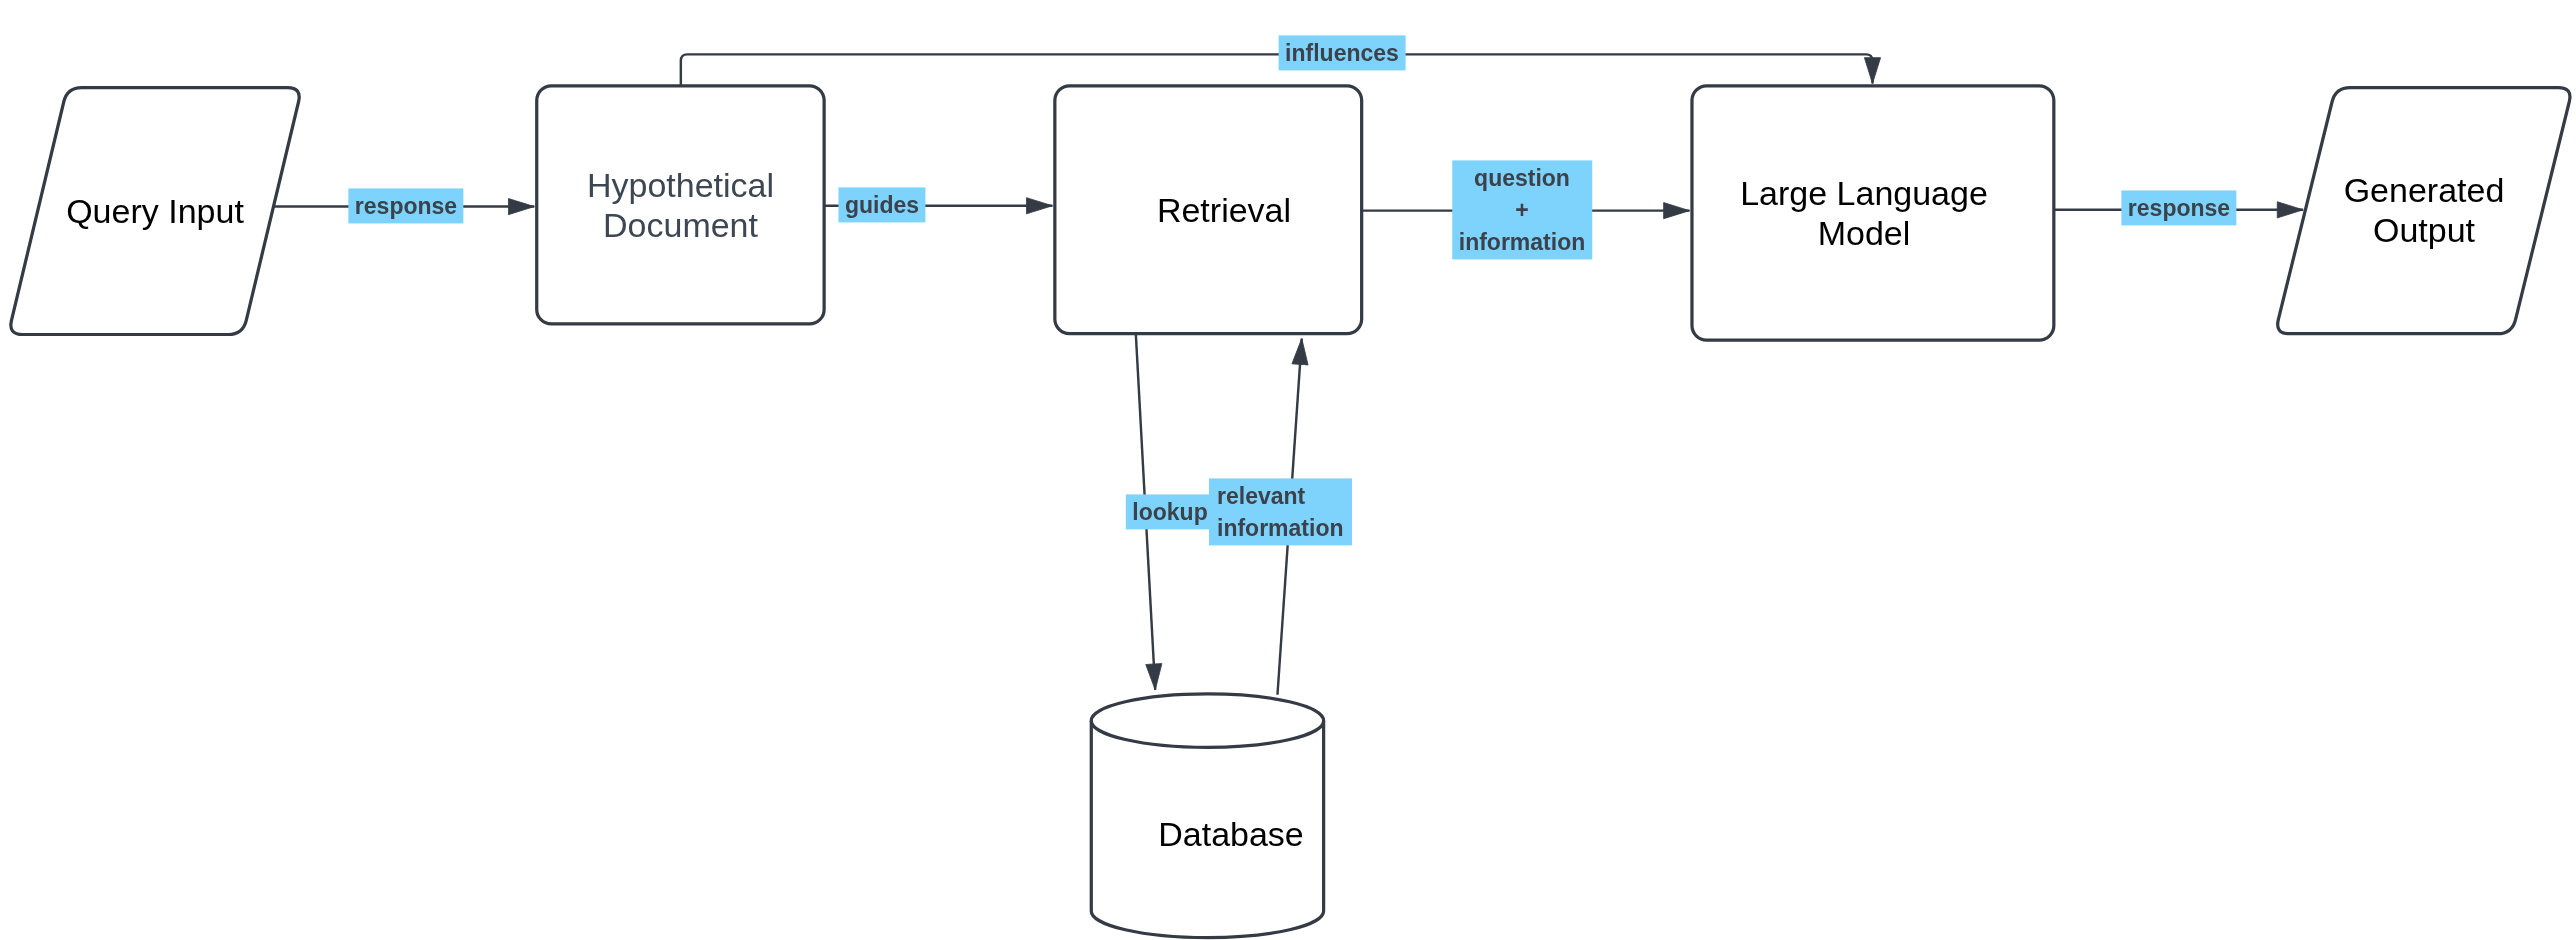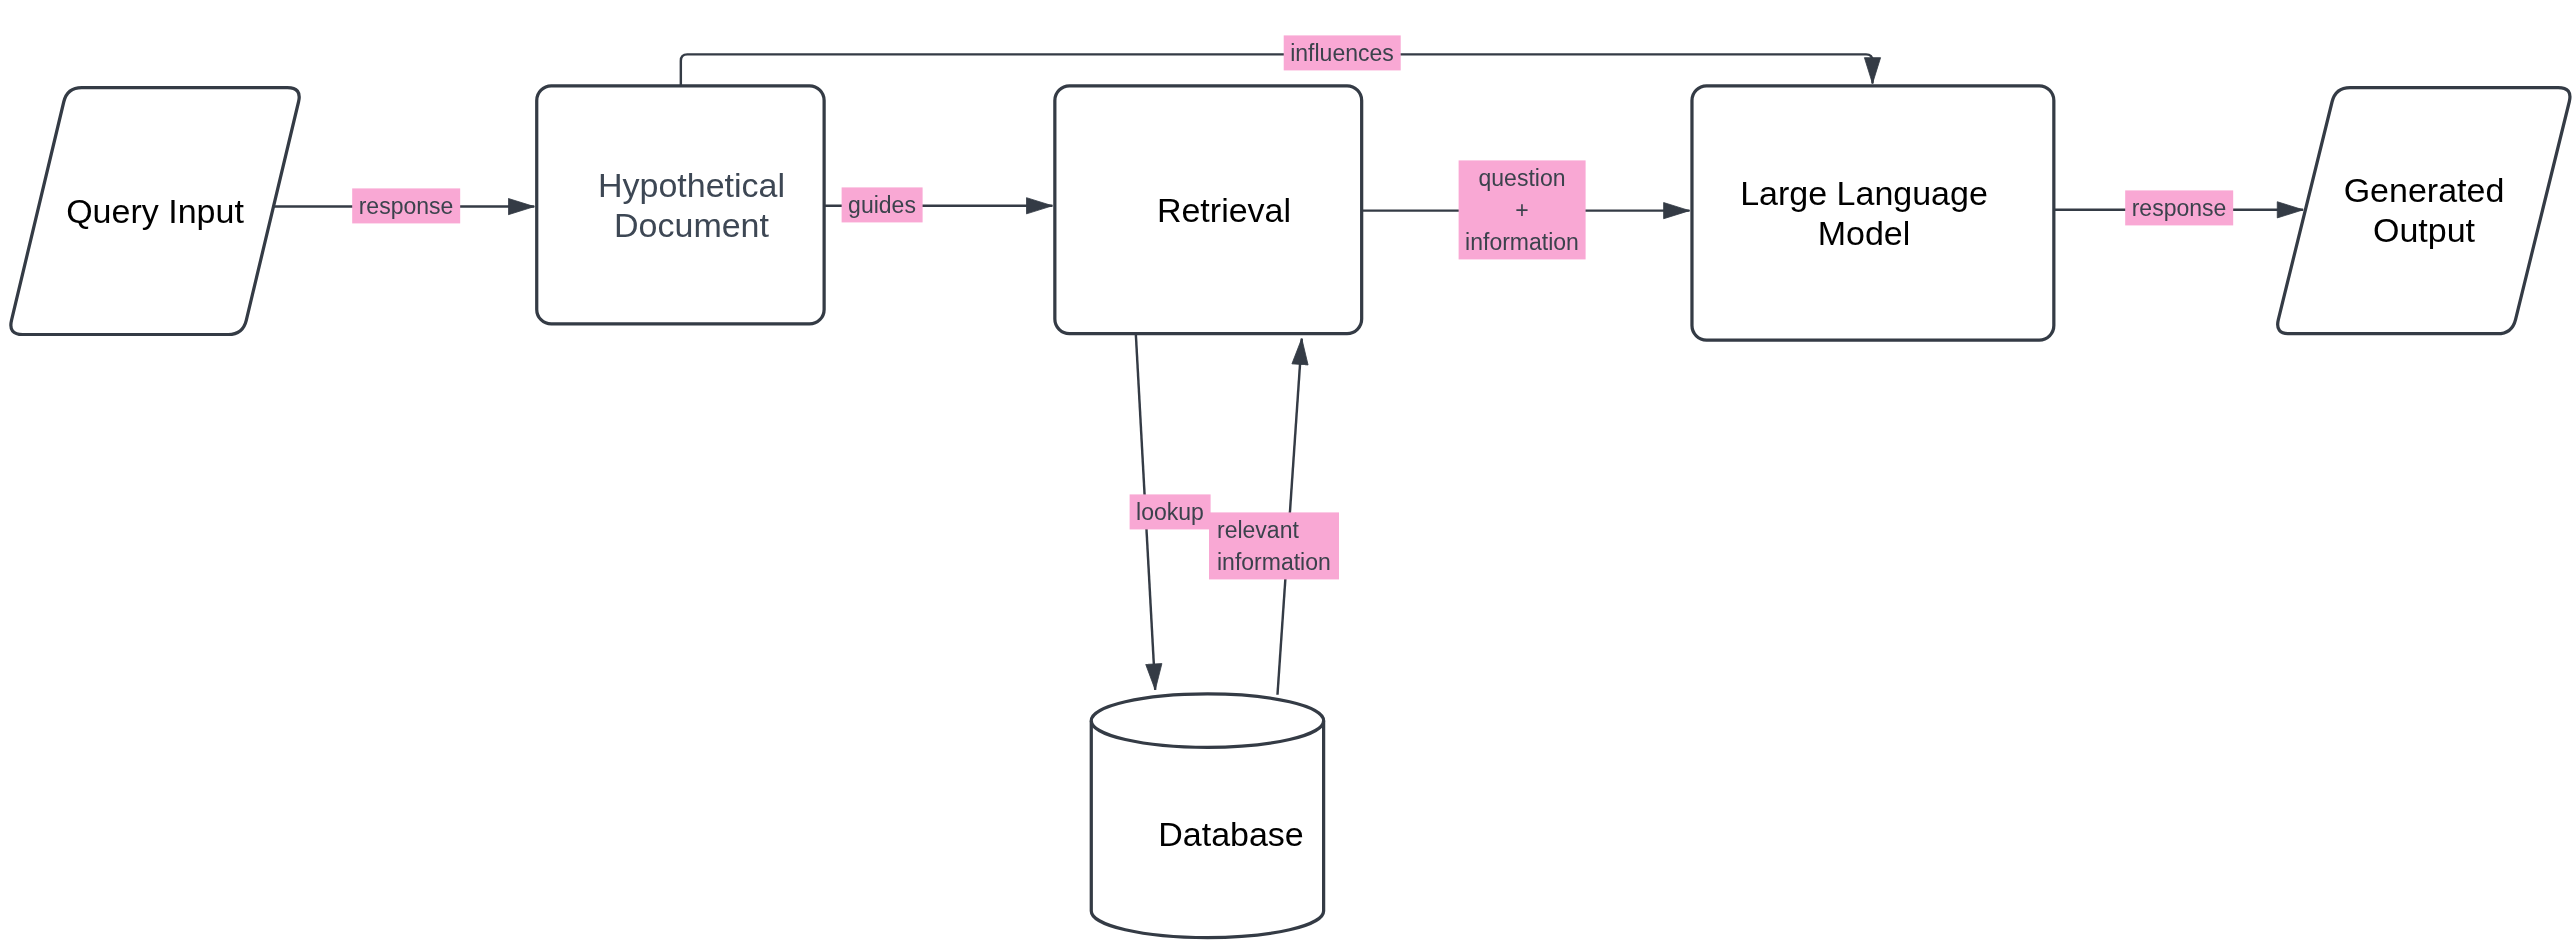--- a/index.html
+++ b/index.html
@@ -31,34 +31,33 @@
     text-align: center;
     font-size: 34px;
     line-height: 40px;
     color: #000000;
     pointer-events: none;
   }
   .node-label.slate { color: #3d4754; }
   .edge-label {
     position: absolute;
     transform: translate(-50%, -50%);
-    background: #f9a8d4;
+    background: #7dd3fc;
     padding: 1.6px 6.5px;
     font-size: 23px;
-    font-weight: normal;
+    font-weight: bold;
     line-height: 32px;
     color: #3b424c;
     text-align: center;
     white-space: nowrap;
   }
   .edge-label.left-align {
     transform: translate(0, -50%);
     text-align: left;
     padding: 1.6px 8px;
-    margin-top: 34px;
   }
 </style>
 </head>
 <body>
 
 <div id="canvas">
 
   <svg id="edge-layer" viewBox="0 0 3182 1162" xmlns="http://www.w3.org/2000/svg">
     <defs>
       <marker id="arrow" markerUnits="userSpaceOnUse" markerWidth="36" markerHeight="26" refX="33" refY="12" orient="auto">
@@ -110,21 +109,21 @@
 
   <div class="edge-label" style="left:1146px; top:512px;margin-left:24px;">lookup</div>
 
   <div class="edge-label left-align" style="left:1209px; top:512px;">
     <div>relevant</div>
     <div>information</div>
   </div>
 
   <div class="node-label" style="left:8px; top:87px; width:294px; height:247px;">Query Input</div>
 
-  <div class="node-label slate" style="left:537px; top:86px; width:287px; height:238px;padding-left:11px;">
+  <div class="node-label slate" style="left:537px; top:86px; width:287px; height:238px;">
     <div>Hypothetical</div>
     <div>Document</div>
   </div>
 
   <div class="node-label" style="left:1055px; top:86px; width:338px; height:248px;">Retrieval</div>
 
   <div class="node-label" style="left:1692px; top:86px; width:344px; height:254px;">
     <div>Large Language</div>
     <div>Model</div>
   </div>

